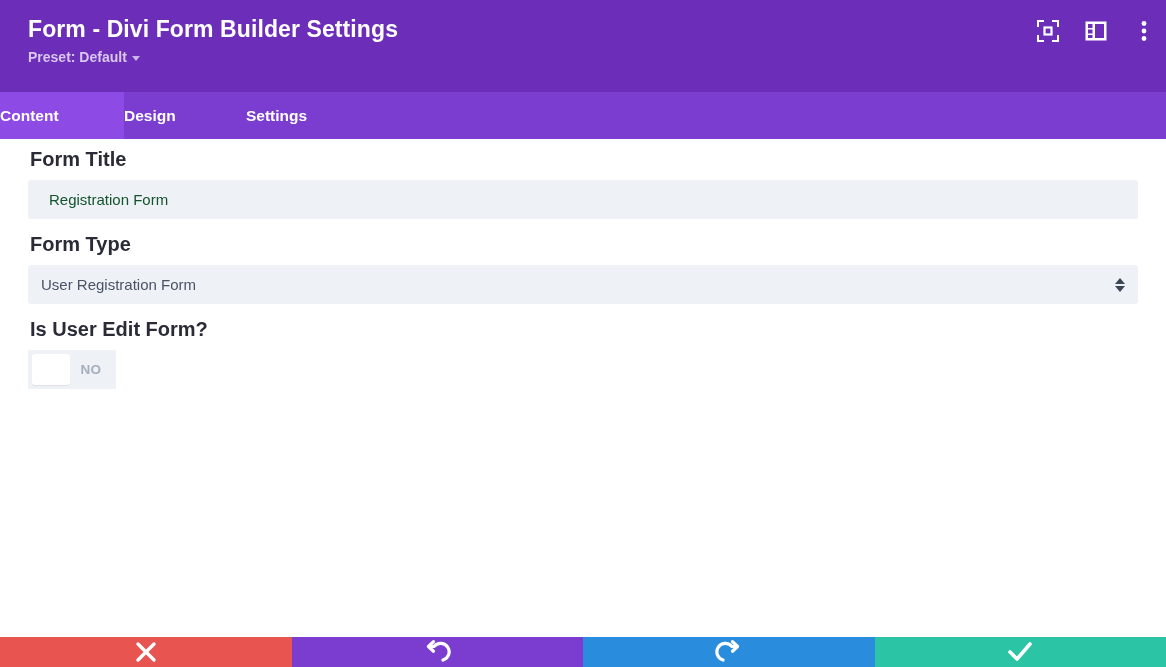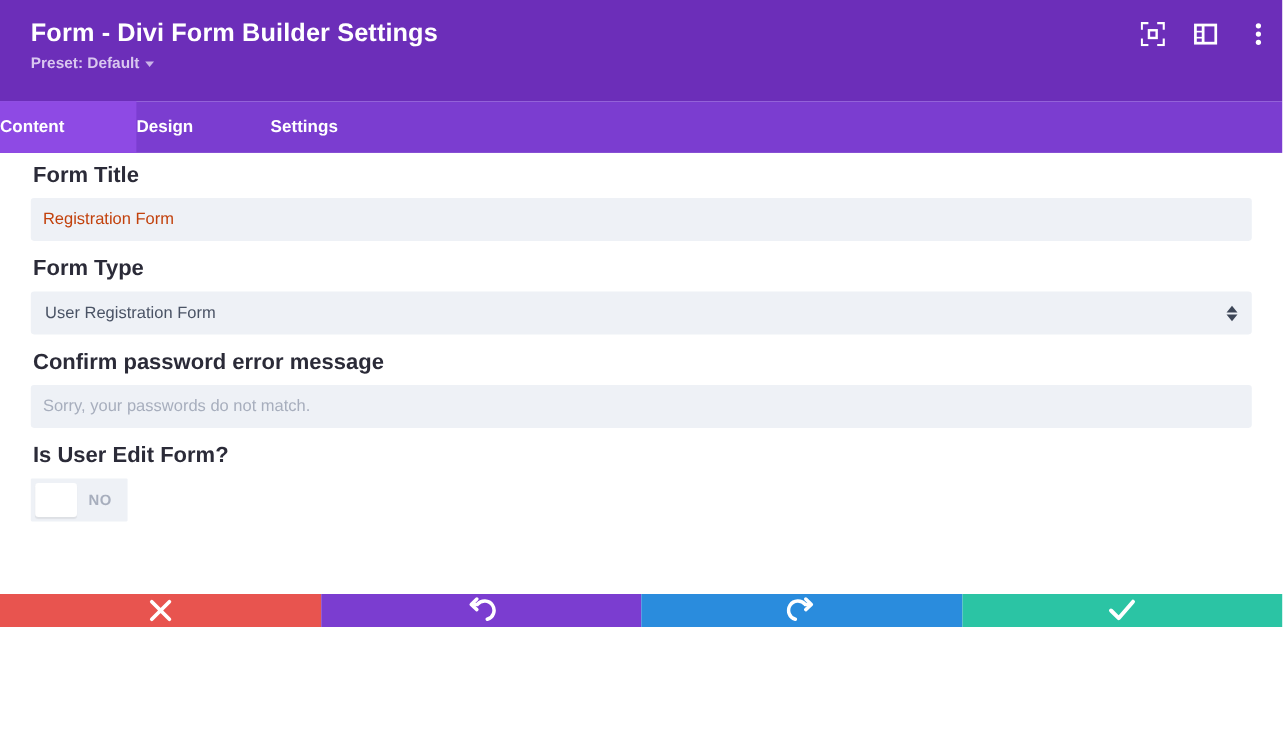--- a/index.html
+++ b/index.html
@@ -10,21 +10,21 @@
     width: 1166px;
     height: 667px;
     overflow: hidden;
     background: #ffffff;
     font-family: "Liberation Sans", sans-serif;
     -webkit-font-smoothing: antialiased;
   }
   .modal {
     position: relative;
     width: 1166px;
-    height: 570px;
+    height: 667px;
     overflow: hidden;
     background: #ffffff;
   }
 
   
   .titlebar {
     position: absolute;
     left: 0; top: 0;
     width: 1166px;
     height: 92px;
@@ -151,24 +151,24 @@
     margin: 0 0 10px 2px;
   }
   .input-wrap { position: relative; }
   .text-input {
     width: 100%;
     height: 39px;
     background: #eef1f6;
     border: none;
     border-radius: 3px;
     box-sizing: border-box;
-    padding: 0 11px;
+    padding: 0 21px;
     font-family: "Liberation Sans", sans-serif;
     font-size: 15px;
-    color: #c2410c;
+    color: #14532d;
     outline: none;
   }
   .text-input::placeholder { color: #a7aebd; }
   .text-input.with-btn { padding-right: 54px; }
 
   .dyn-btn {
     position: absolute;
     right: 8px;
     top: 7px;
     width: 26px;
@@ -349,26 +349,20 @@
           <div class="select-box">
             <span>User Registration Form</span>
           </div>
           <span class="select-arrows">
             <span class="up"></span>
             <span class="dn"></span>
           </span>
         </div>
       </div>
 
-      <div class="field">
-        <p class="field-label">Confirm password error message</p>
-        <div class="input-wrap">
-          <input class="text-input" type="text" placeholder="Sorry, your passwords do not match." style="">
-        </div>
-      </div>
 
       <div class="field">
         <p class="field-label">Is User Edit Form?</p>
         <div class="toggle-row">
           <span class="toggle-knob"></span>
           <span class="toggle-text">NO</span>
         </div>
       </div>
 
     </div>

